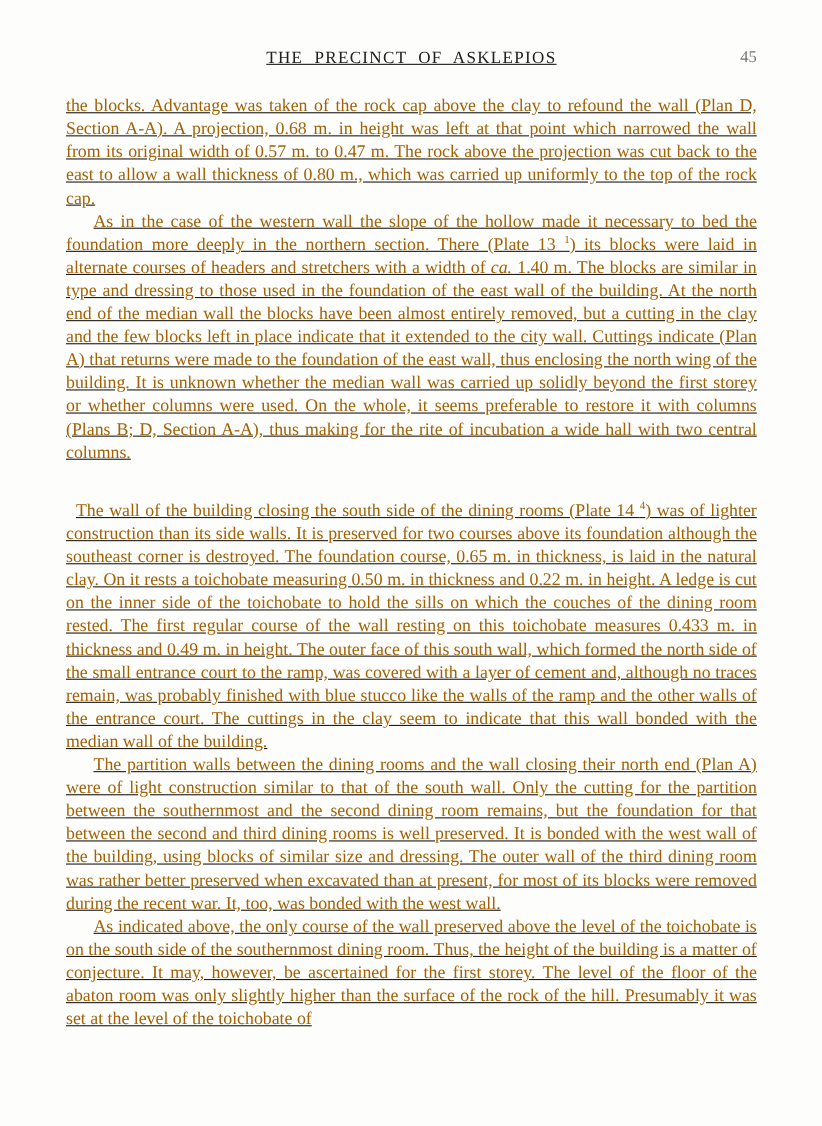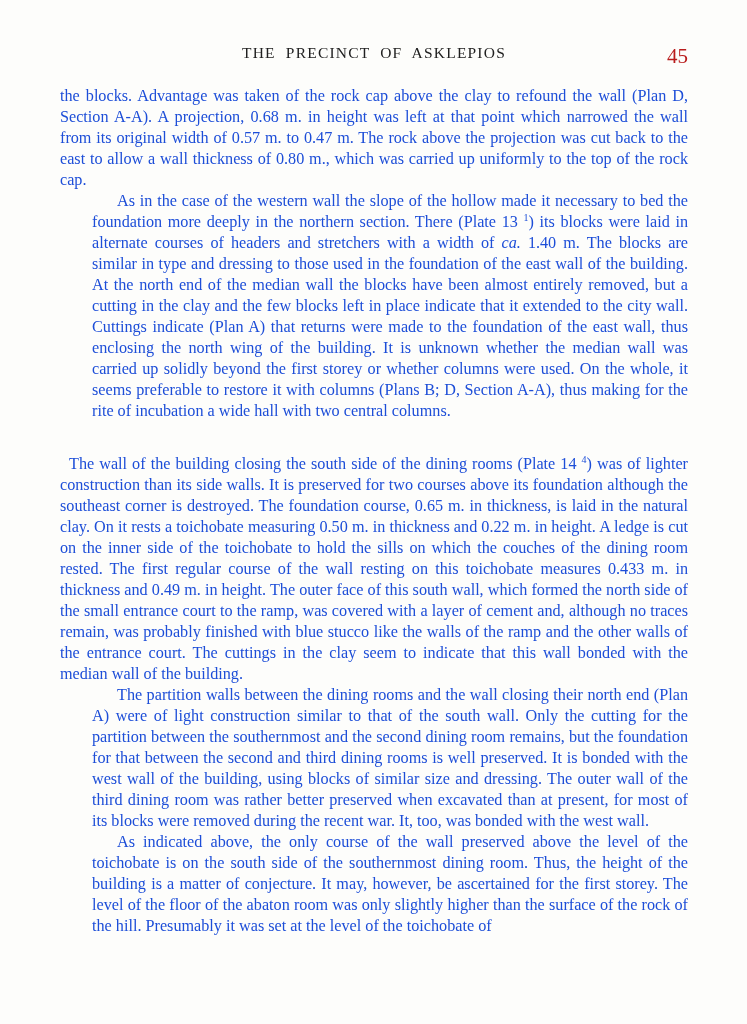--- a/index.html
+++ b/index.html
@@ -10,53 +10,54 @@
   .page {
     width: 747px;
     height: 1024px;
     box-sizing: border-box;
     background: #fdfdfb;
     color: #1c1c1c;
     font-family: "Liberation Serif", "DejaVu Serif", serif;
     padding: 44px 59px 0 60px;
     position: relative;
     overflow: hidden;
+    text-decoration: underline;
   }
   .page-header {
     position: relative;
     height: 22px;
     margin-bottom: 20px;
   }
   .running-title {
     text-align: center;
     font-size: 15.5px;
     letter-spacing: 1.2px;
     word-spacing: 5px;
     color: #202020;
   }
   .page-number {
     position: absolute;
     right: 0;
     top: 0;
-    font-size: 21px;
-    color: #b91c1c;
+    font-size: 15px;
+    color: #737373;
   }
   .page-body {
     font-size: 16.2px;
     line-height: 21px;
     text-align: justify;
-    color: #1d4ed8;
+    color: #a16207;
   }
   p.para {
     margin: 0;
     padding: 0;
   }
   p.indent-none   { text-indent: 0; }
   p.indent-small  { text-indent: 9px; margin-top: 32px; }
-  p.indent-normal { text-indent: 25px; margin-left: 32px; }
+  p.indent-normal { text-indent: 25px; }
   .page-body sup {
     font-size: 10px;
     line-height: 0;
     vertical-align: super;
   }
   .page-body i {
     font-style: italic;
   }
 </style>
 </head>

